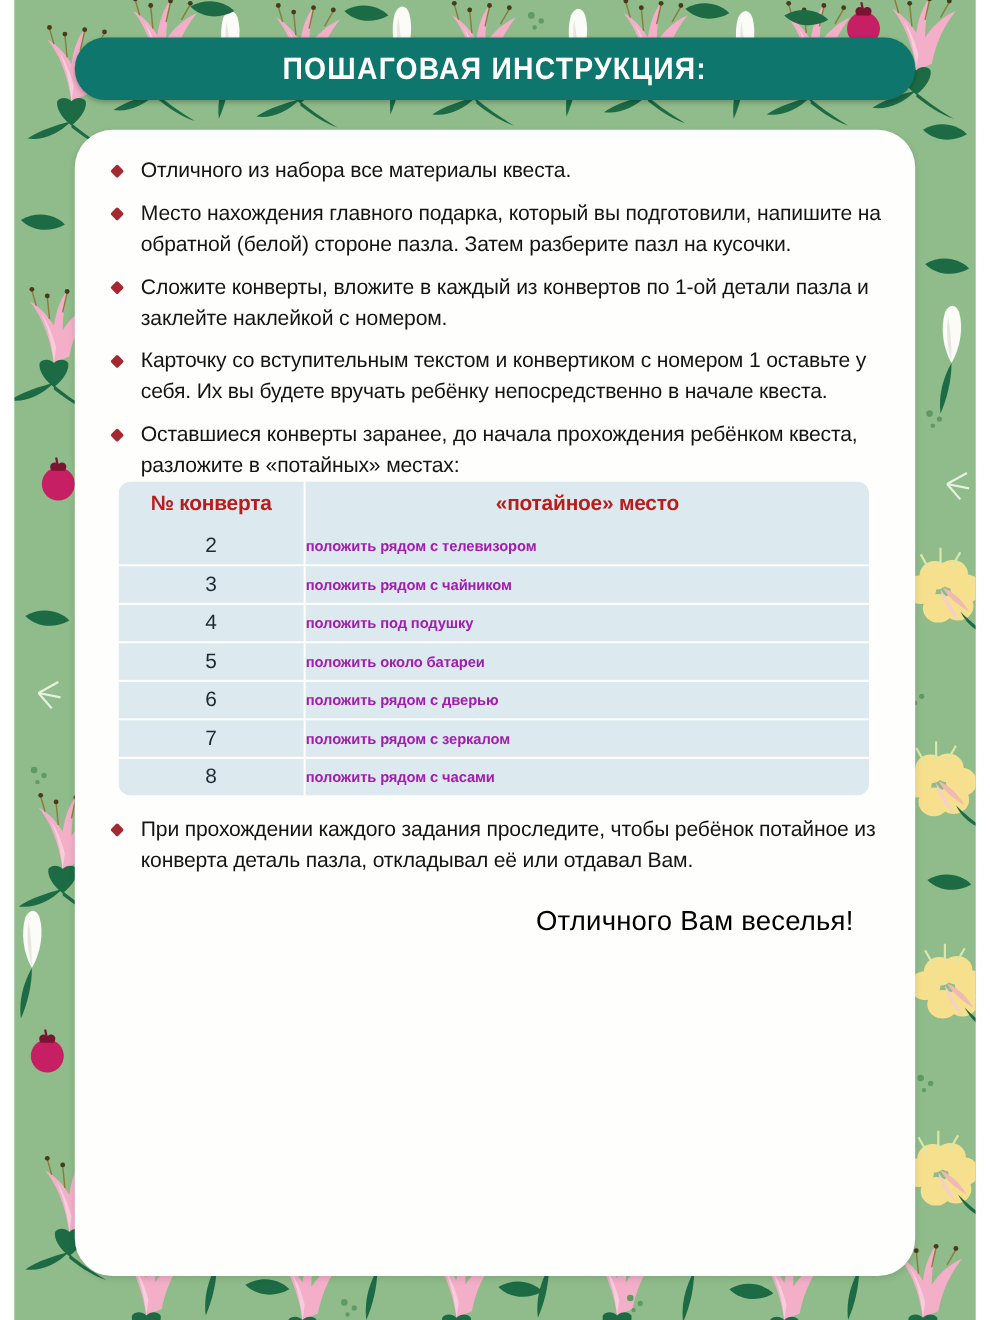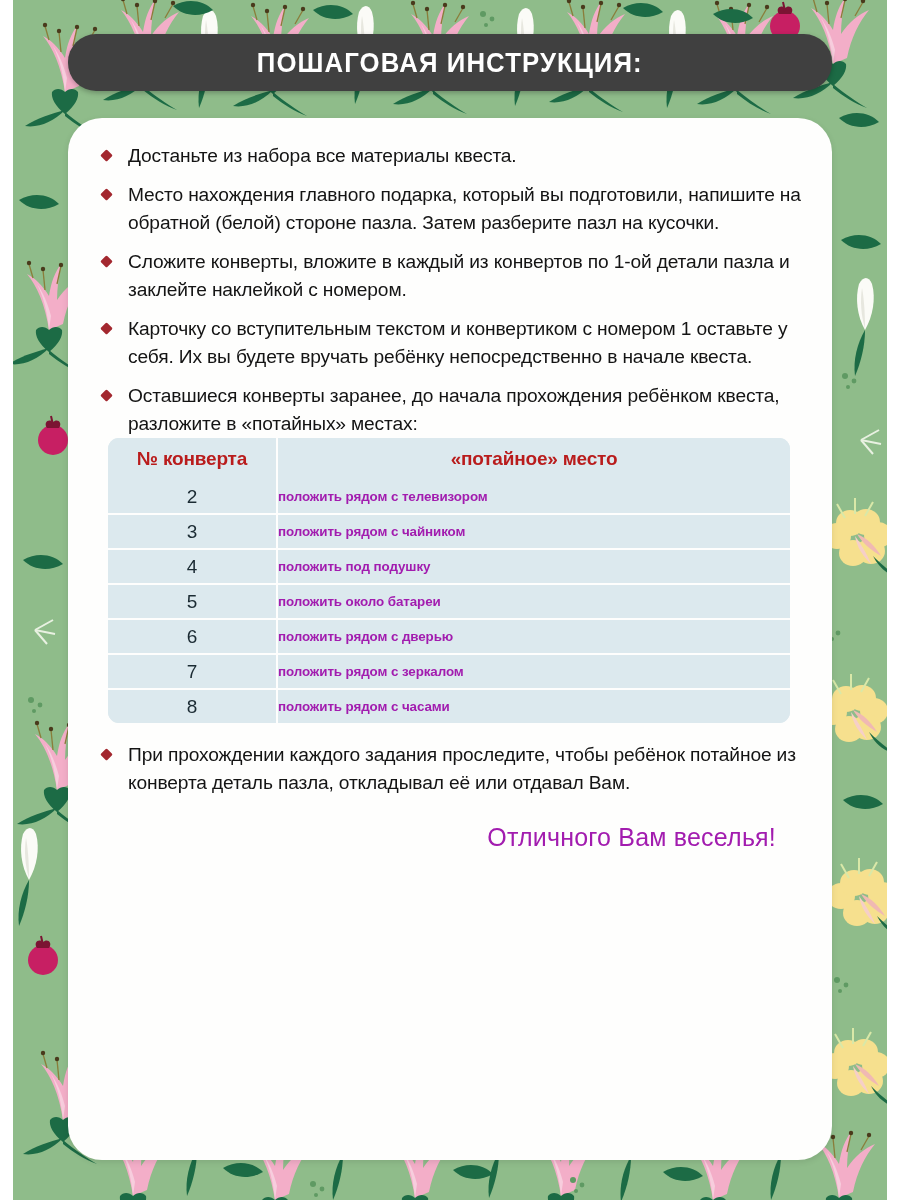--- a/index.html
+++ b/index.html
@@ -34,21 +34,21 @@
   }
   .floral-bg svg { display: block; }
 
   
   .title-bar {
     position: absolute;
     left: 68px;
     top: 34px;
     width: 764px;
     height: 57px;
-    background: #404040;
+    background: #0f766e;
     border-radius: 28px;
     display: flex;
     align-items: center;
     justify-content: center;
     box-shadow: 0 2px 5px rgba(0,0,0,0.25);
   }
   .title-bar .title-text {
     color: #ffffff;
     font-family: "Liberation Sans", sans-serif;
     font-size: 28px;
@@ -162,21 +162,21 @@
   }
 
   
   .closing {
     margin-top: 26px;
     text-align: right;
     padding-right: 26px;
     font-family: "Liberation Sans", sans-serif;
     font-size: 25px;
     font-weight: 400;
-    color: #a21caf;
+    color: #000000;
     letter-spacing: 0.2px;
   }
 </style>
 </head>
 <body>
 
 <div class="page">
 
   <div class="floral-bg">
     <svg width="874" height="1200" viewBox="0 0 874 1200" xmlns="http://www.w3.org/2000/svg">
@@ -316,21 +316,21 @@
   <div class="title-bar">
     <div class="title-text">ПОШАГОВАЯ ИНСТРУКЦИЯ:</div>
   </div>
 
   <div class="card">
     <div class="card-inner">
 
       <ul class="bullet-list">
         <li class="bullet-item">
           <span class="bullet-marker"></span>
-          <span class="bullet-text">Достаньте из набора все материалы квеста.</span>
+          <span class="bullet-text">Отличного из набора все материалы квеста.</span>
         </li>
         <li class="bullet-item">
           <span class="bullet-marker"></span>
           <span class="bullet-text">Место нахождения главного подарка, который вы подготовили, напишите на обратной (белой) стороне пазла. Затем разберите пазл на кусочки.</span>
         </li>
         <li class="bullet-item">
           <span class="bullet-marker"></span>
           <span class="bullet-text">Сложите конверты, вложите в каждый из конвертов по 1-ой детали пазла и заклейте наклейкой с номером.</span>
         </li>
         <li class="bullet-item">

